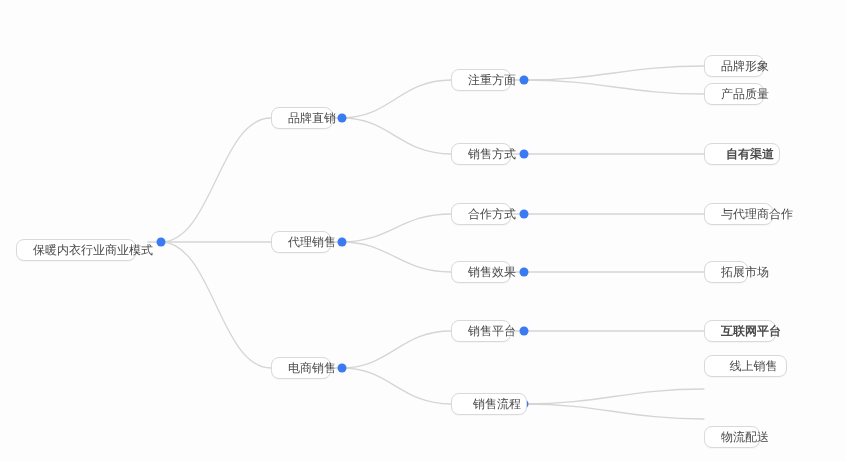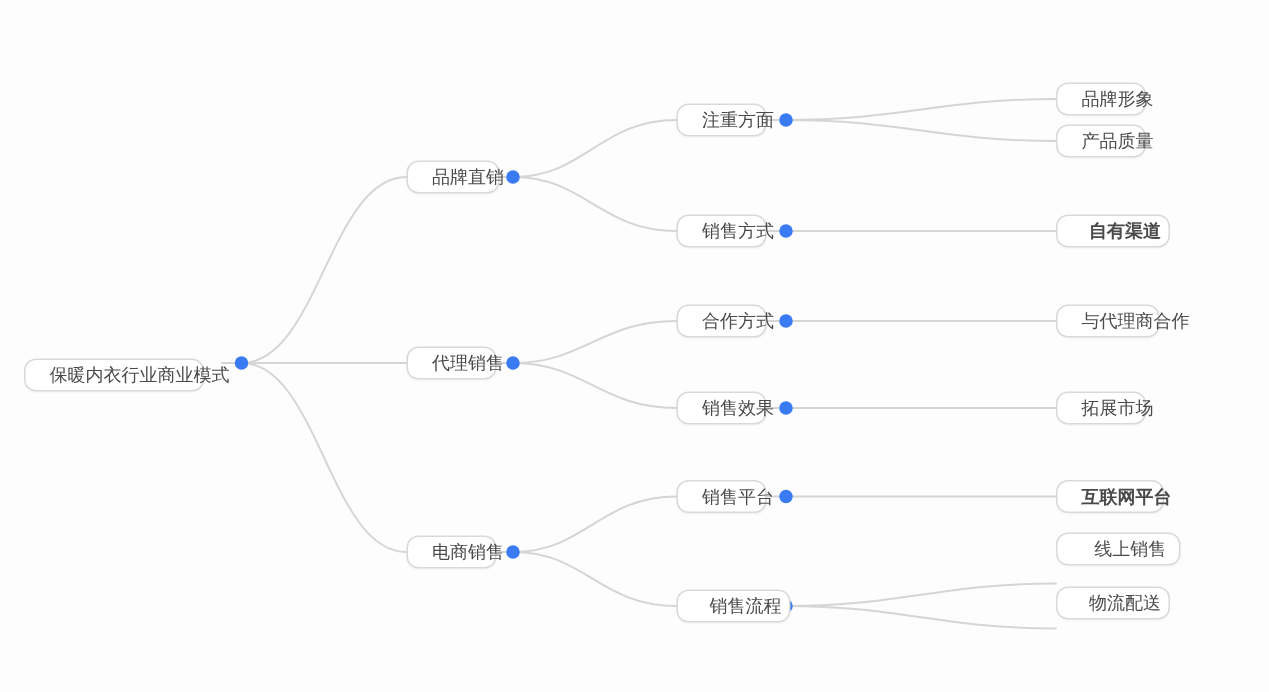--- a/index.html
+++ b/index.html
@@ -114,18 +114,18 @@
   <div class="node" style="left:451px; top:154px; width:60px;">销售方式</div>
   <div class="node" style="left:451px; top:214px; width:60px;">合作方式</div>
   <div class="node" style="left:451px; top:272px; width:60px;">销售效果</div>
   <div class="node" style="left:451px; top:331px; width:60px;">销售平台</div>
   <div class="node" style="left:451px; top:404px; width:76px;">销售流程</div>
 
   <div class="node" style="left:704px; top:66px; width:60px;">品牌形象</div>
   <div class="node" style="left:704px; top:94px; width:60px;">产品质量</div>
   <div class="node" style="left:704px; top:154px; width:76px;font-weight:bold;">自有渠道</div>
   <div class="node" style="left:704px; top:214px; width:69px;">与代理商合作</div>
-  <div class="node" style="left:704px; top:272px; width:60px;">拓展市场</div>
+  <div class="node" style="left:704px; top:272px; width:44px;">拓展市场</div>
   <div class="node" style="left:704px; top:331px; width:72px;font-weight:bold;">互联网平台</div>
   <div class="node" style="left:704px; top:366px; width:83px;text-align:center;">线上销售</div>
-  <div class="node" style="left:704px; top:402px; width:76px;">物流配送</div>
+  <div class="node" style="left:704px; top:437px; width:56px;">物流配送</div>
 
 </div>
 
 </body></html>

